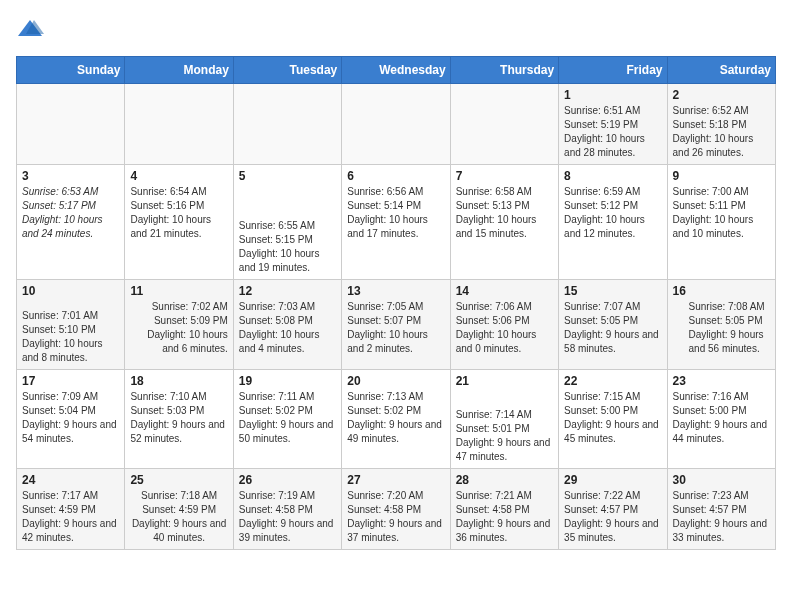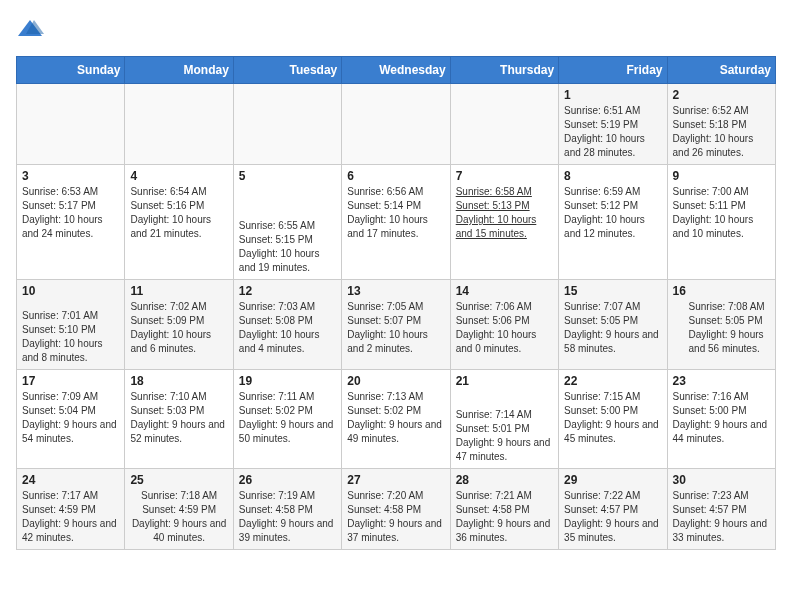--- a/index.html
+++ b/index.html
@@ -145,21 +145,21 @@
         <td>
           <span class="day-num">2</span>
           <div class="day-info" style="white-space: pre-line;">Sunrise: 6:52 AM
 Sunset: 5:18 PM
 Daylight: 10 hours and 26 minutes.</div>
         </td>
       </tr>
       <tr>
         <td>
           <span class="day-num">3</span>
-          <div class="day-info" style="white-space: pre-line;">Sunrise: 6:53 AM
+          <div class="day-info" style="white-space: pre-line; font-style: italic;">Sunrise: 6:53 AM
 Sunset: 5:17 PM
 Daylight: 10 hours and 24 minutes.</div>
         </td>
         <td>
           <span class="day-num">4</span>
           <div class="day-info" style="white-space: pre-line;">Sunrise: 6:54 AM
 Sunset: 5:16 PM
 Daylight: 10 hours and 21 minutes.</div>
         </td>
         <td>
@@ -169,21 +169,21 @@
 Daylight: 10 hours and 19 minutes.</div>
         </td>
         <td>
           <span class="day-num">6</span>
           <div class="day-info" style="white-space: pre-line;">Sunrise: 6:56 AM
 Sunset: 5:14 PM
 Daylight: 10 hours and 17 minutes.</div>
         </td>
         <td>
           <span class="day-num">7</span>
-          <div class="day-info" style="white-space: pre-line; text-decoration: underline;">Sunrise: 6:58 AM
+          <div class="day-info" style="white-space: pre-line;">Sunrise: 6:58 AM
 Sunset: 5:13 PM
 Daylight: 10 hours and 15 minutes.</div>
         </td>
         <td>
           <span class="day-num">8</span>
           <div class="day-info" style="white-space: pre-line;">Sunrise: 6:59 AM
 Sunset: 5:12 PM
 Daylight: 10 hours and 12 minutes.</div>
         </td>
         <td>
@@ -195,21 +195,21 @@
       </tr>
       <tr>
         <td>
           <span class="day-num">10</span>
           <div class="day-info" style="white-space: pre-line; margin-top: 11px;">Sunrise: 7:01 AM
 Sunset: 5:10 PM
 Daylight: 10 hours and 8 minutes.</div>
         </td>
         <td>
           <span class="day-num">11</span>
-          <div class="day-info" style="white-space: pre-line;">Sunrise: 7:02 AM
+          <div class="day-info" style="white-space: pre-line; text-align: right;">Sunrise: 7:02 AM
 Sunset: 5:09 PM
 Daylight: 10 hours and 6 minutes.</div>
         </td>
         <td>
           <span class="day-num">12</span>
           <div class="day-info" style="white-space: pre-line;">Sunrise: 7:03 AM
 Sunset: 5:08 PM
 Daylight: 10 hours and 4 minutes.</div>
         </td>
         <td>

